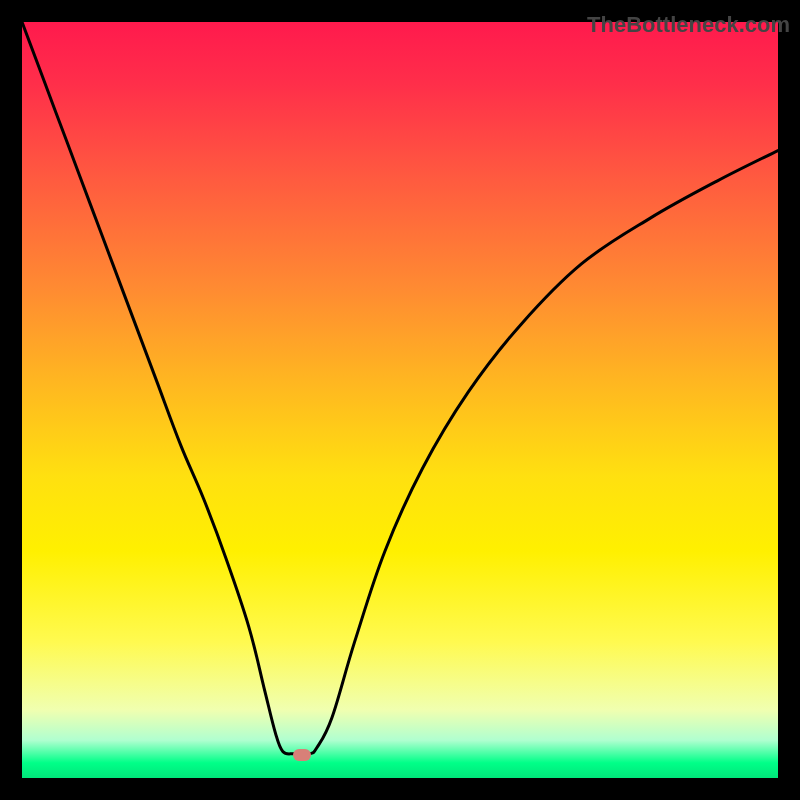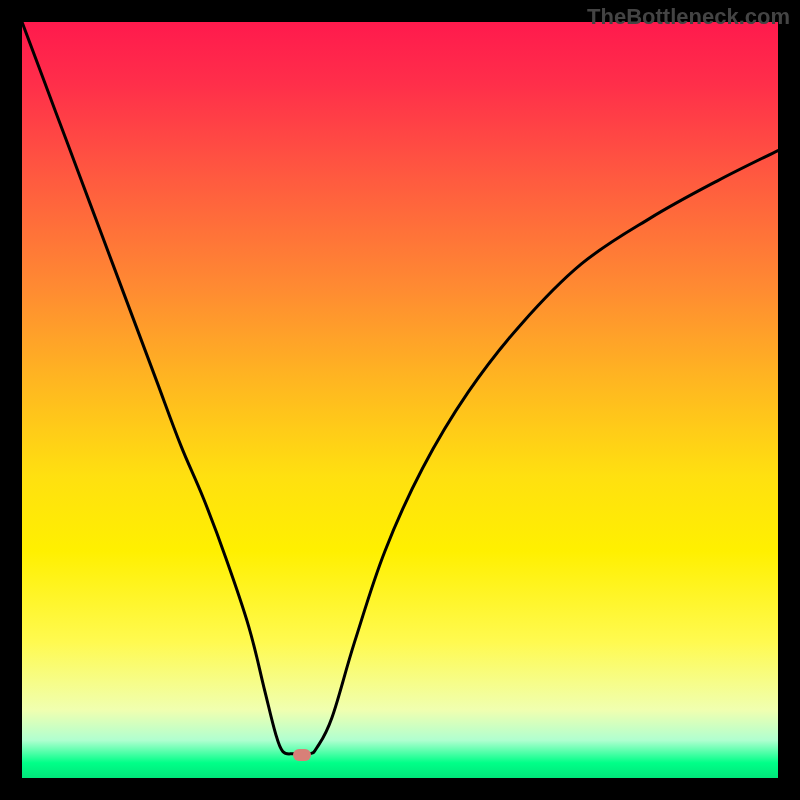--- a/index.html
+++ b/index.html
@@ -5,21 +5,21 @@
   * { margin: 0; padding: 0; box-sizing: border-box; }
   body {
     width: 800px;
     height: 800px;
     background: #000;
     position: relative;
     font-family: Arial, sans-serif;
   }
   .watermark {
     position: absolute;
-    top: 4px;
+    top: 12px;
     right: 10px;
     color: #444;
     font-size: 22px;
     font-weight: bold;
     z-index: 10;
   }
   .plot-area {
     position: absolute;
     left: 22px;
     top: 22px;

